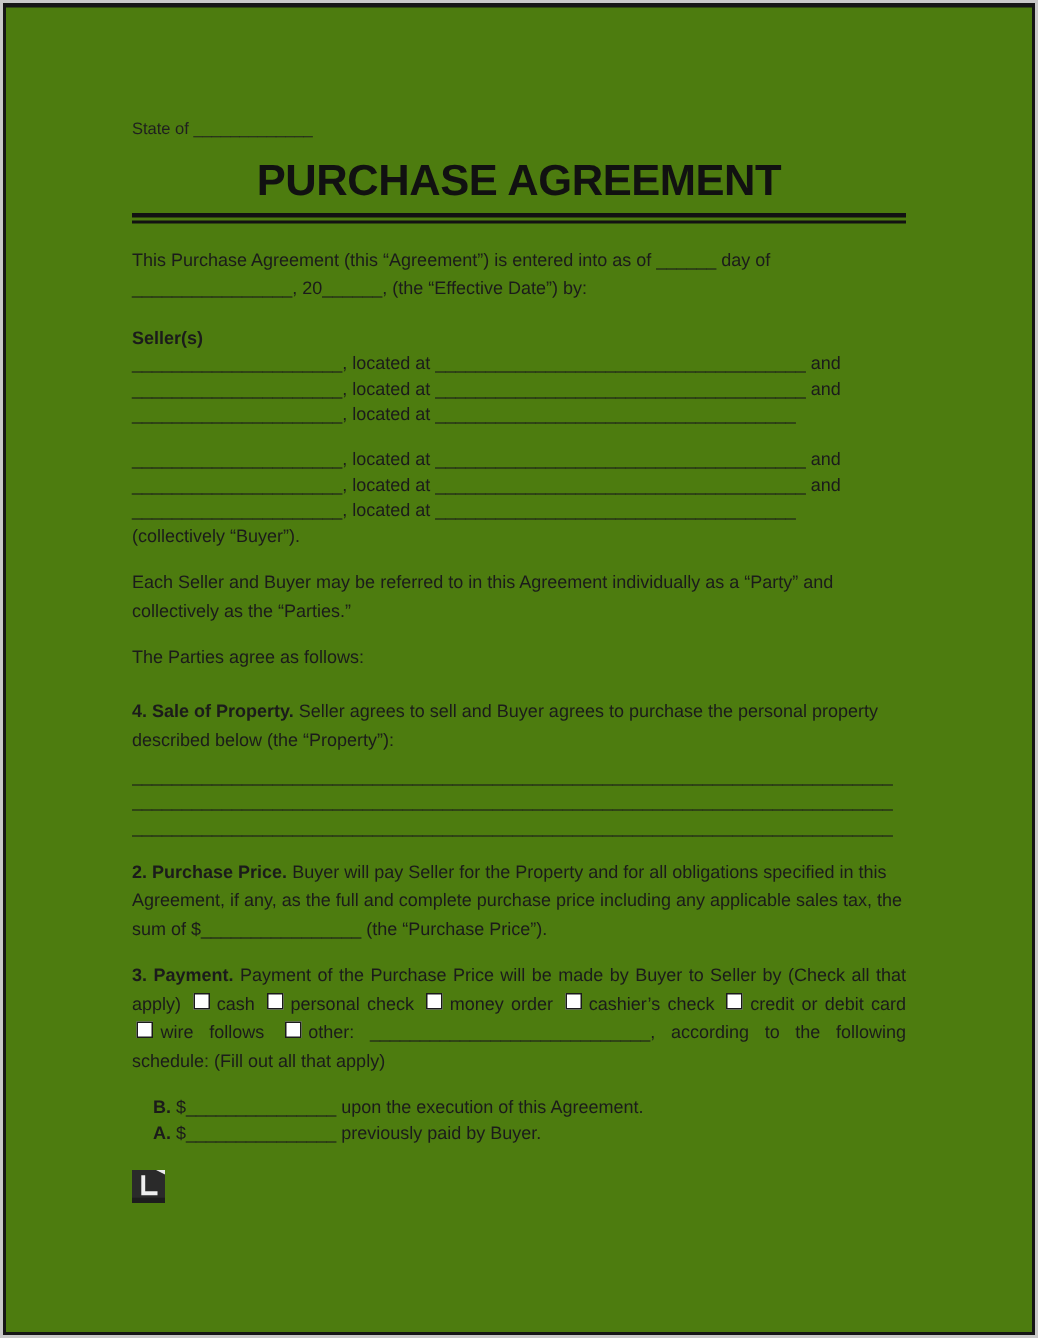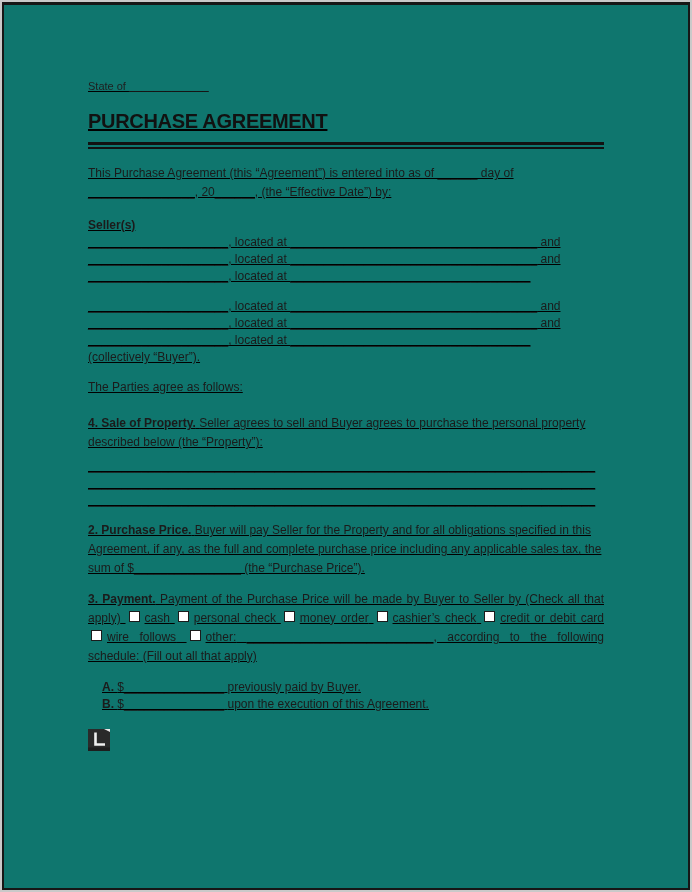--- a/index.html
+++ b/index.html
@@ -3,34 +3,33 @@
 <meta charset="utf-8">
 <style>
   html,body{margin:0;padding:0;}
   body{
     width:692px;height:892px;position:relative;overflow:hidden;
     background:#c9c9c9;
     font-family:"Liberation Sans", sans-serif;
   }
   .page{
     position:absolute;left:2px;top:2px;right:2px;bottom:2px;
-    background:#0f766e;
+    background:#4d7c0f;
     border:2px solid #161616;border-top-width:3px;
     box-sizing:border-box;
-    text-decoration:underline;
   }
   .content{
     padding:74px 84px 0 84px;
     color:#1b1b1b;
     font-size:12px;
   }
   .state-line{font-size:11px;line-height:14px;margin-bottom:12px;color:#1f1f1f;}
   .doc-title{
-    margin:0;text-align:left;
-    font-size:20px;font-weight:bold;letter-spacing:-0.3px;line-height:32px;color:#111;
+    margin:0;text-align:center;
+    font-size:29px;font-weight:bold;letter-spacing:-0.3px;line-height:32px;color:#111;
   }
   .title-rule{margin-top:5px;}
   .rule-a{height:3px;background:#121212;}
   .rule-b{height:2px;background:#121212;margin-top:2px;}
   .para{margin:0;line-height:1.58;}
   .intro-p{margin-top:15px;}
   .party-block{margin-top:15px;}
   .party-block.buyer{margin-top:13px;}
   .party-heading{font-weight:bold;line-height:1.42;}
   .party-row{line-height:1.42;white-space:pre;}
@@ -76,20 +75,21 @@
       <div class="party-row"><span>_____________________</span><span>, located at </span><span>____________________________________</span></div>
     </div>
 
     <div class="party-block buyer">
       <div class="party-row"><span>_____________________</span><span>, located at </span><span>_____________________________________</span><span> and</span></div>
       <div class="party-row"><span>_____________________</span><span>, located at </span><span>_____________________________________</span><span> and</span></div>
       <div class="party-row"><span>_____________________</span><span>, located at </span><span>____________________________________</span></div>
       <div class="party-collective">(collectively “Buyer”).</div>
     </div>
 
+    <p class="para parties-p">Each Seller and Buyer may be referred to in this Agreement individually as a “Party” and collectively as the “Parties.”</p>
 
     <p class="para agree-p">The Parties agree as follows:</p>
 
     <p class="para s1"><b>4. Sale of Property.</b> <span>Seller agrees to sell and Buyer agrees to purchase the personal property described below (the “Property”):</span></p>
 
     <div class="blanks">
       <div class="blank-line">____________________________________________________________________________</div>
       <div class="blank-line">____________________________________________________________________________</div>
       <div class="blank-line">____________________________________________________________________________</div>
     </div>
@@ -100,22 +100,22 @@
       <span class="opt"><span class="cb"></span><span>cash</span></span>
       <span class="opt"><span class="cb"></span><span>personal check</span></span>
       <span class="opt"><span class="cb"></span><span>money order</span></span>
       <span class="opt"><span class="cb"></span><span>cashier’s check</span></span>
       <span class="opt"><span class="cb"></span><span>credit or debit card</span></span>
       <span class="opt"><span class="cb"></span><span>wire follows</span></span>
       <span class="opt"><span class="cb"></span><span>other:</span></span>
       <span>____________________________</span><span>, according to the following schedule: (Fill out all that apply)</span></p>
 
     <div class="schedule">
+      <div class="schedule-row"><b>B.</b> <span>$</span><span>_______________</span> <span>upon the execution of this Agreement.</span></div>
       <div class="schedule-row"><b>A.</b> <span>$</span><span>_______________</span> <span>previously paid by Buyer.</span></div>
-      <div class="schedule-row"><b>B.</b> <span>$</span><span>_______________</span> <span>upon the execution of this Agreement.</span></div>
     </div>
 
     <div class="logo">
       <svg width="22" height="22" viewBox="0 0 22 22" xmlns="http://www.w3.org/2000/svg">
         <rect x="0" y="0" width="22" height="22" fill="#2a2a2a"></rect>
         <path d="M16 0 L22 0 L22 3 Z" fill="#ffffff" opacity="0.9"></path>
         <path d="M7.5 3.5 L7.5 15.5 L17 15.5" fill="none" stroke="#efefef" stroke-width="2.6"></path>
         <rect x="0" y="18.5" width="22" height="3.5" fill="#1d1d1d"></rect>
       </svg>
     </div>

